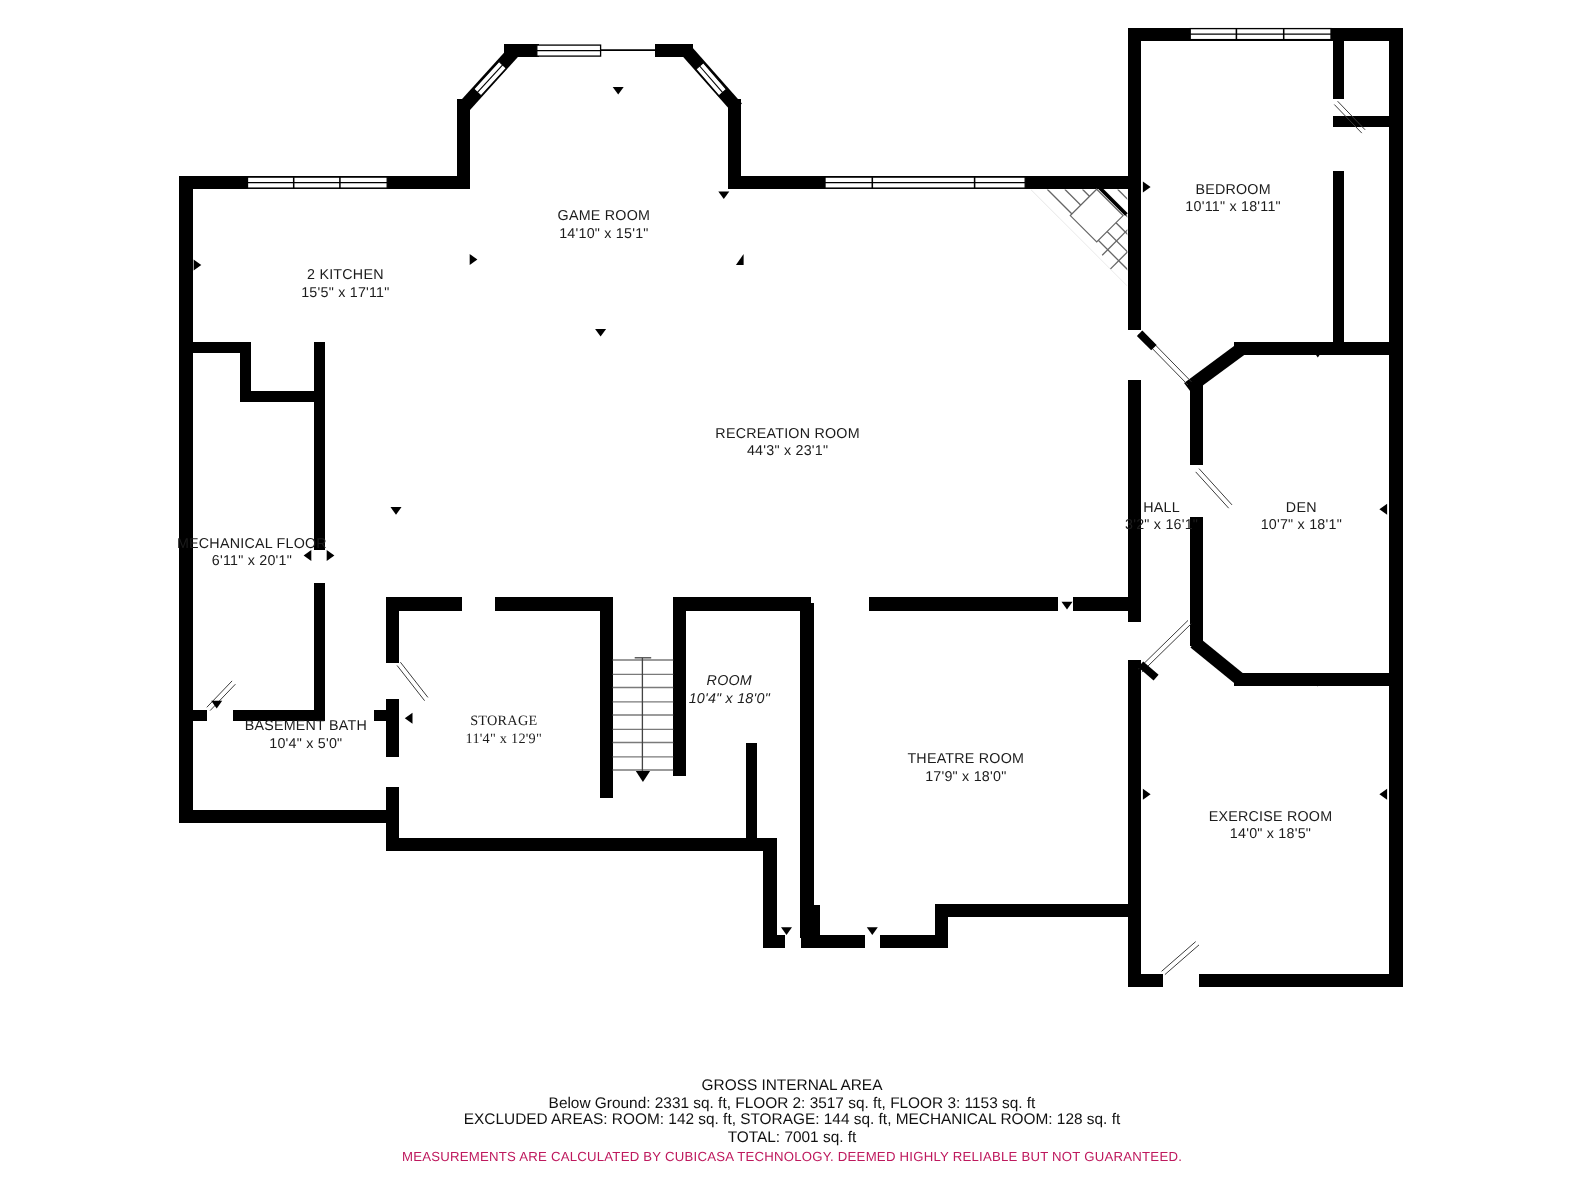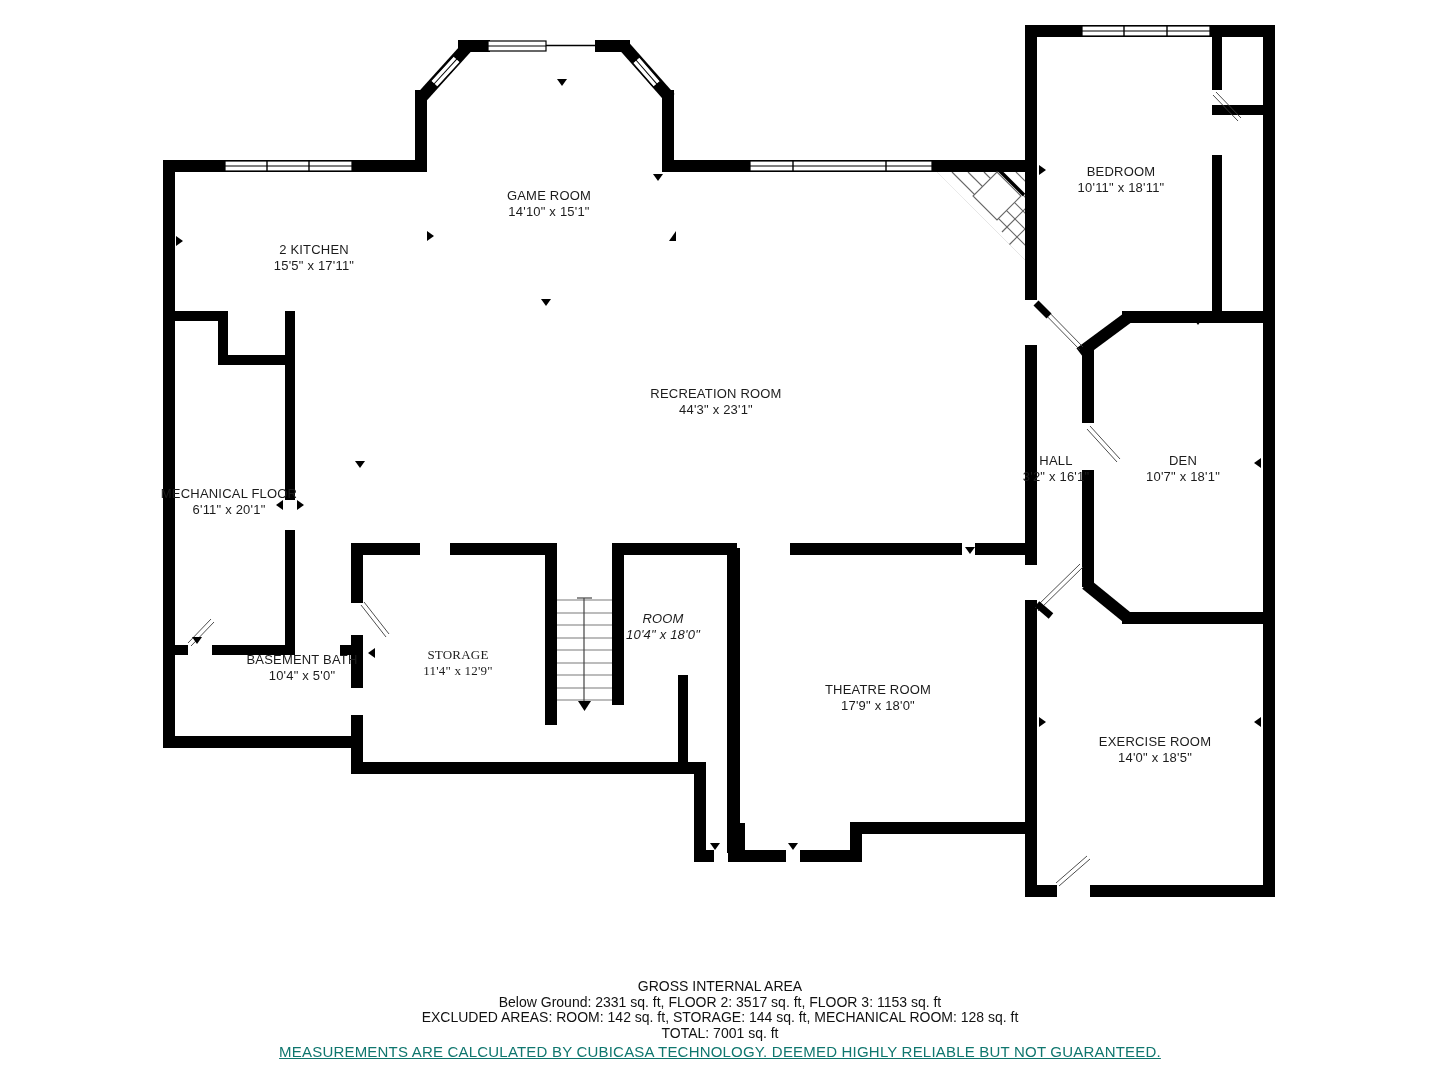--- a/index.html
+++ b/index.html
@@ -15,31 +15,31 @@
   .room-label .rname{display:block;}
   .room-label .rdims{display:block;}
   
   .r0{left:549px;top:156px;margin-top:32px;}   
   .r1{left:314px;top:242px;}   
   .r2{left:1121px;top:164px;}  
   .r3{left:716px;top:386px;}   
   .r4{left:229px;top:486px;}   
   .r5{left:1056px;top:453px;}  
   .r6{left:1183px;top:453px;}  
-  .r7{left:302px;top:652px;}   
+  .r7{left:278px;top:652px;}   
   .r8{left:458px;top:647px;font-family:Liberation Serif, serif;}   
   .r9{left:663px;top:611px;font-style:italic;}   
   .r10{left:878px;top:682px;}  
   .r11{left:1155px;top:734px;} 
   .footer{
     position:absolute;left:0;right:0;top:979px;text-align:center;
     color:#111;font-size:14px;line-height:15.5px;
   }
   .footer .fline{display:block;}
-  .footer .disclaimer{display:block;margin-top:3px;font-size:15px;color:#0f766e;letter-spacing:.2px;text-decoration:underline;}
+  .footer .disclaimer{display:block;margin-top:3px;font-size:12px;color:#be185d;letter-spacing:.2px;}
 </style>
 </head>
 <body>
 
 <div class="stage">
 
   <svg class="plan-svg" width="1440" height="1080" viewBox="0 0 1440 1080" xmlns="http://www.w3.org/2000/svg">
 
     <defs>
       <clipPath id="winderClip">

